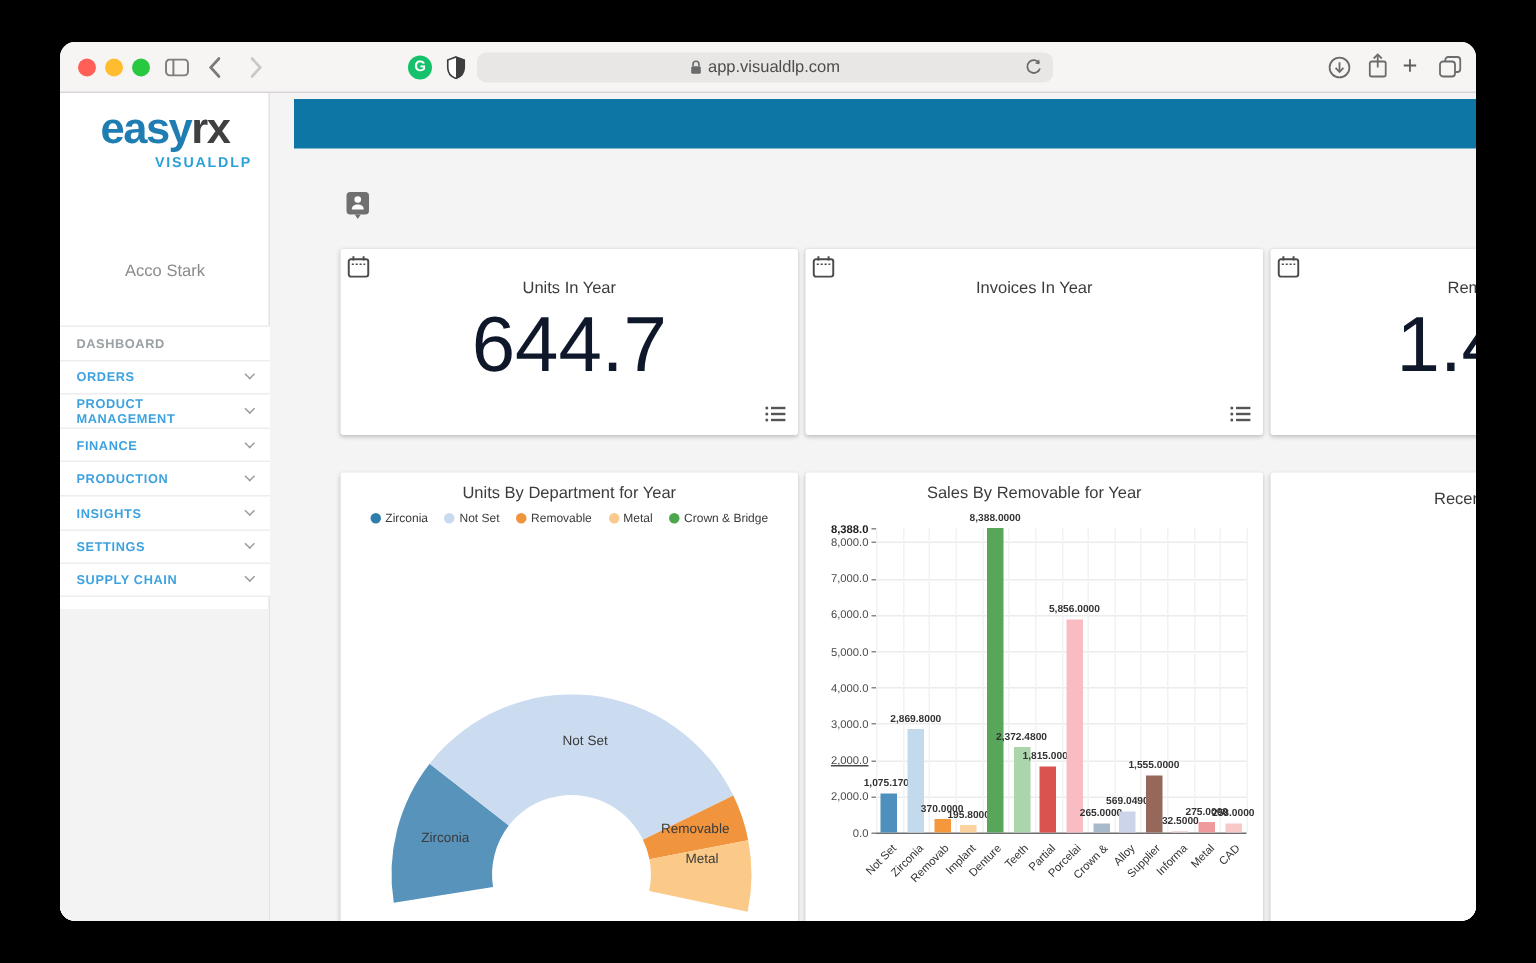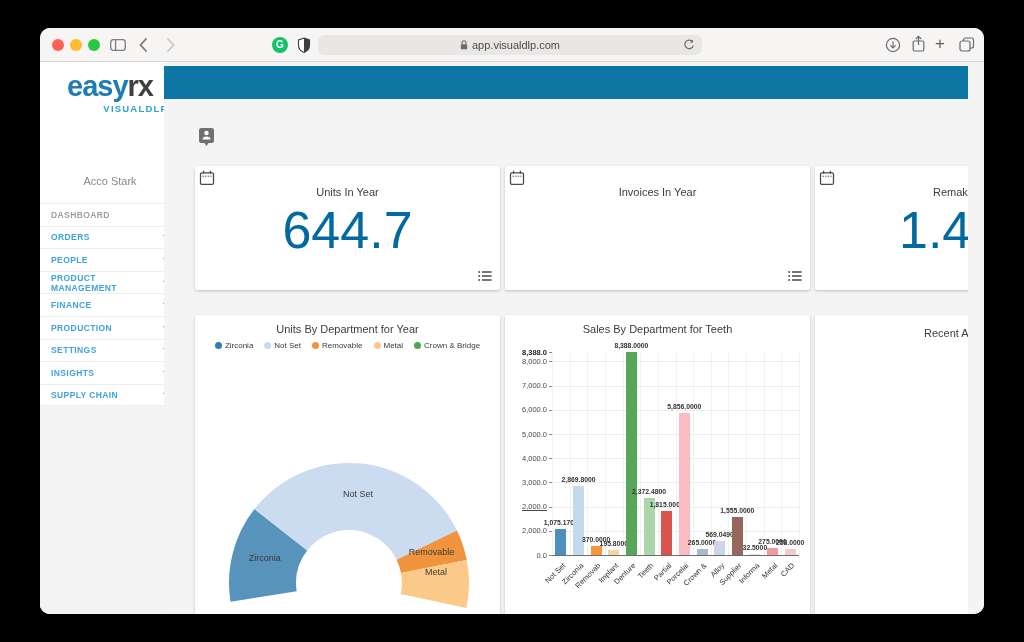--- a/index.html
+++ b/index.html
@@ -25,34 +25,34 @@
 
   
   .sidebar { position:absolute; left:0; top:0; width:140px; height:552px; background:#fff; border-right:1px solid #e3e3e3; }
   .logo { position:absolute; left:0; top:8px; width:140px; text-align:center; font-size:29px; font-weight:bold; letter-spacing:-1px; }
   .logo .easy { color:#1f7db2; }
   .logo .rx { color:#404043; }
   .logo-sub { position:absolute; left:0; top:41px; width:128px; text-align:right; font-size:9.5px; font-weight:bold; color:#2ba0d9; letter-spacing:1.2px; }
   .user-name { position:absolute; left:0; top:113px; width:140px; text-align:center; font-size:11px; color:#8a8a8a; }
   .nav { position:absolute; left:0; top:141px; width:140px; }
   .nav-item { height:22.6px; display:flex; align-items:center; justify-content:space-between; padding:0 11px; background:#fff; border-top:1px solid #ededed; font-size:8.5px; font-weight:bold; letter-spacing:.4px; color:#3ea2e0; cursor:pointer; }
-  .nav-item.plain { color:#9aa0a3; }
+  .nav-item.plain { color:#9aa0a3;margin-top:14px; }
   .nav-item:last-child { border-bottom:1px solid #ededed; }
   .chev { width:5px; height:5px; border-right:1.5px solid #9b9b9b; border-bottom:1.5px solid #9b9b9b; transform:rotate(45deg); margin-top:-3px; }
   .sidebar-filler { position:absolute; left:0; top:344.4px; width:139px; height:208px; background:#f3f3f3; }
 
   
-  .content { position:absolute; left:124px; top:0; width:804px; height:552px; background:#f4f4f4; overflow:hidden; }
+  .content { position:absolute; left:156px; top:0; width:804px; height:552px; background:#f4f4f4; overflow:hidden; }
   .bluebar { position:absolute; left:0; top:4px; width:804px; height:33px; background:#0e76a4; }
   .person-pin { position:absolute; left:34px; top:65px; }
 
   .card { position:absolute; background:#fff; border-radius:2px; box-shadow:0 1px 3px rgba(0,0,0,.22); }
   .kpi { top:104px; height:124px; width:305px; }
   .kpi-title { position:absolute; top:20px; left:0; width:100%; text-align:center; font-size:11px; color:#3c3c3c; }
-  .kpi-value { position:absolute; top:34px; left:0; width:100%; text-align:center; font-size:52px; color:#0369a1; white-space:nowrap; }
+  .kpi-value { position:absolute; top:34px; left:0; width:100%; text-align:center; font-size:52px; color:#0f172a; white-space:nowrap; }
   .cal-icon { position:absolute; top:4px; left:4px; }
   .list-icon { position:absolute; bottom:8px; right:8px; cursor:pointer; }
   .kpi3 .kpi-title { left:118px; width:auto; text-align:left; }
   .kpi3 .kpi-value { left:84px; width:auto; text-align:left; }
 
   .chart-card { top:253px; height:330px; width:305px; }
   .chart-title { position:absolute; top:8px; left:0; width:100%; text-align:center; font-size:11px; color:#3c3c3c; white-space:nowrap; }
   .recent-title { position:absolute; top:12px; left:109px; font-size:11px; color:#3c3c3c; white-space:nowrap; }
 
   
@@ -156,41 +156,37 @@
       <div class="user-name">Acco Stark</div>
       <div class="nav">
         <div class="nav-item plain">
             <span>DASHBOARD</span>
           </div>
         <div class="nav-item">
             <span>ORDERS</span>
             <span class="chev"></span>
           </div>
         <div class="nav-item">
-            <span>PEOPLE</span>
-            <span class="chev"></span>
-          </div>
-        <div class="nav-item">
             <span>PRODUCT MANAGEMENT</span>
             <span class="chev"></span>
           </div>
         <div class="nav-item">
             <span>FINANCE</span>
             <span class="chev"></span>
           </div>
         <div class="nav-item">
             <span>PRODUCTION</span>
             <span class="chev"></span>
           </div>
         <div class="nav-item">
+            <span>INSIGHTS</span>
+            <span class="chev"></span>
+          </div>
+        <div class="nav-item">
             <span>SETTINGS</span>
-            <span class="chev"></span>
-          </div>
-        <div class="nav-item">
-            <span>INSIGHTS</span>
             <span class="chev"></span>
           </div>
         <div class="nav-item">
             <span>SUPPLY CHAIN</span>
             <span class="chev"></span>
           </div>
       </div>
       <div class="sidebar-filler"></div>
     </div>
 
@@ -298,21 +294,21 @@
             <path d="M59.4,194.1 A120,120 0 0 1 261.9,215.4 L201.6,244.8 A53,53 0 0 0 112.2,235.4 Z" fill="#ccdcf0"></path>
             <text x="163.1" y="181.5" text-anchor="middle" font-size="9" fill="#3a3a3a">Not Set</text>
             <path d="M261.9,215.4 A120,120 0 0 1 271.8,245.1 L206.0,257.9 A53,53 0 0 0 201.6,244.8 Z" fill="#f0943e"></path>
             <text x="236.5" y="240.4" text-anchor="middle" font-size="9" fill="#3a3a3a">Removable</text>
             <path d="M271.8,245.1 A120,120 0 0 1 271.4,292.9 L205.8,279.0 A53,53 0 0 0 206.0,257.9 Z" fill="#fbc988"></path>
             <text x="241.0" y="260.0" text-anchor="middle" font-size="9" fill="#3a3a3a">Metal</text>
           </svg>
       </div>
 
       <div class="card chart-card" style="left:341px;">
-        <div class="chart-title">Sales By Department for Teeth</div>
+        <div class="chart-title">Sales By Removable for Year</div>
         <div id="bar-chart">
             <div class="ytick bold" style="top: 32.5px;">8,388.0</div>
             <div class="ydash" style="top: 37px;"></div>
             <div class="gridline" style="left: 47px; top: 46.4px; width: 247px;"></div>
             <div class="ytick" style="top: 41.9px;">8,000.0</div>
             <div class="ydash" style="top: 46.4px;"></div>
             <div class="gridline" style="left: 47px; top: 70.6px; width: 247px;"></div>
             <div class="ytick" style="top: 66.1px;">7,000.0</div>
             <div class="ydash" style="top: 70.6px;"></div>
             <div class="gridline" style="left: 47px; top: 94.8px; width: 247px;"></div>

